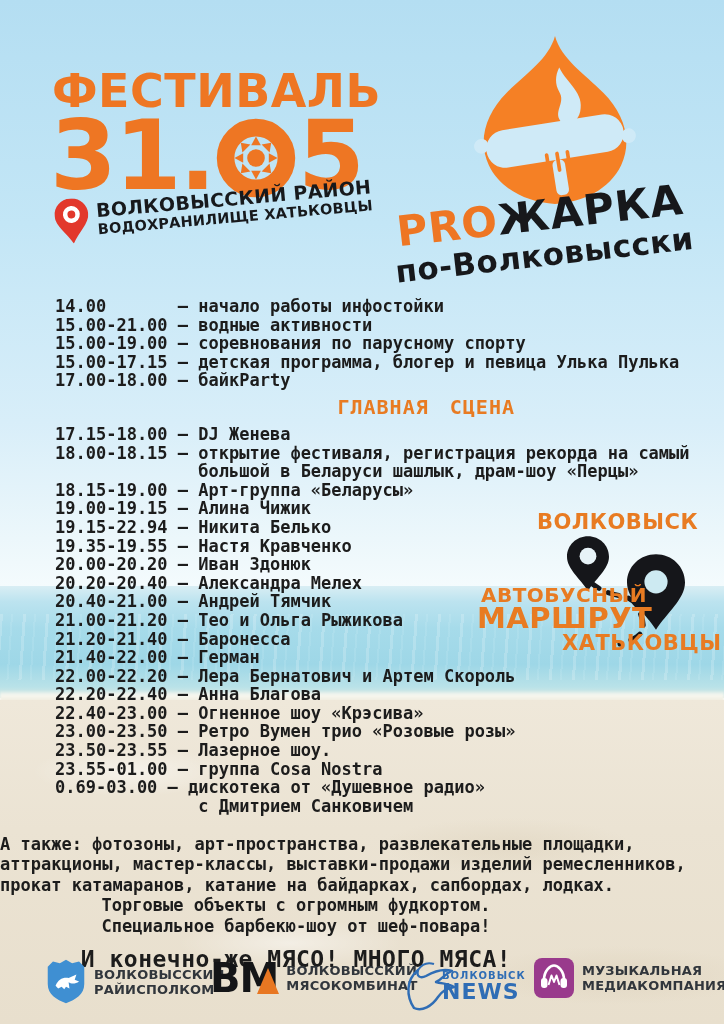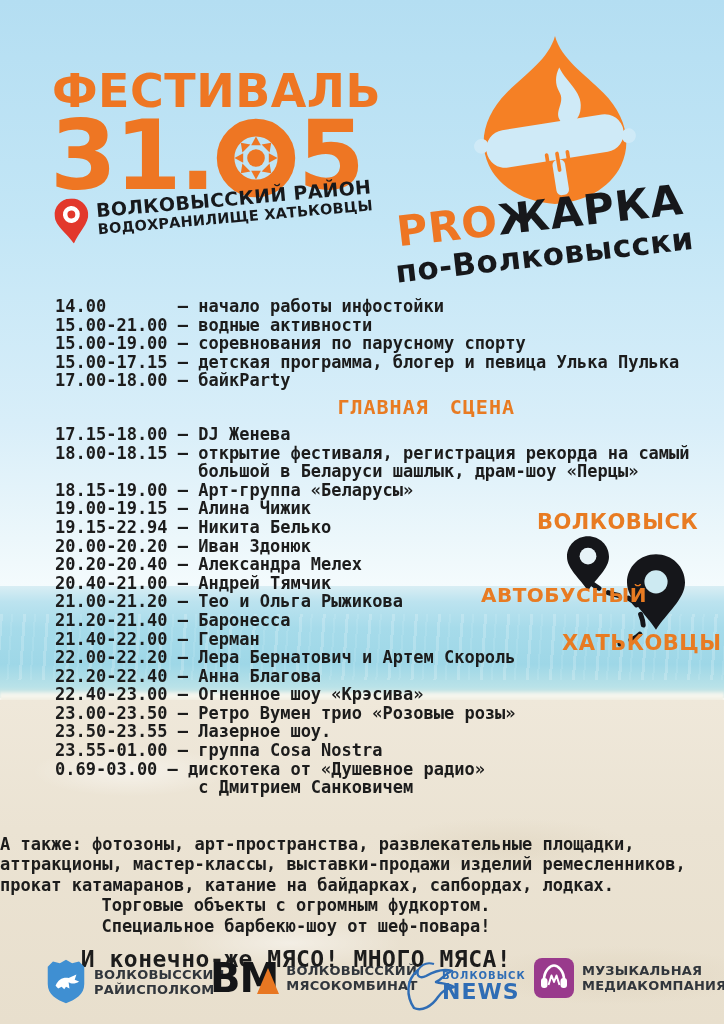--- a/index.html
+++ b/index.html
@@ -149,20 +149,21 @@
         <div class="sched-line">17.00-18.00 – байкParty</div>
       </div>
     <div class="stage-heading">ГЛАВНАЯ СЦЕНА</div>
     <div id="schedule-main">
         <div class="sched-line">17.15-18.00 – DJ Женева</div>
         <div class="sched-line">18.00-18.15 – открытие фестиваля, регистрация рекорда на самый</div>
         <div class="sched-line">              большой в Беларуси шашлык, драм-шоу «Перцы»</div>
         <div class="sched-line">18.15-19.00 – Арт-группа «Беларусы»</div>
         <div class="sched-line">19.00-19.15 – Алина Чижик</div>
         <div class="sched-line">19.15-22.94 – Никита Белько</div>
+        <div class="sched-line">19.35-19.55 – Настя Кравченко</div>
         <div class="sched-line">20.00-20.20 – Иван Здонюк</div>
         <div class="sched-line">20.20-20.40 – Александра Мелех</div>
         <div class="sched-line">20.40-21.00 – Андрей Тямчик</div>
         <div class="sched-line">21.00-21.20 – Тео и Ольга Рыжикова</div>
         <div class="sched-line">21.20-21.40 – Баронесса</div>
         <div class="sched-line">21.40-22.00 – Герман</div>
         <div class="sched-line">22.00-22.20 – Лера Бернатович и Артем Скороль</div>
         <div class="sched-line">22.20-22.40 – Анна Благова</div>
         <div class="sched-line">22.40-23.00 – Огненное шоу «Крэсива»</div>
         <div class="sched-line">23.00-23.50 – Ретро Вумен трио «Розовые розы»</div>
@@ -179,20 +180,21 @@
   </svg>
   <svg class="pin-top" width="42" height="55" viewBox="0 0 40 52">
     <path d="M20 0C31 0 40 8.5 40 19.5C40 31 27 41 20 52C13 41 0 31 0 19.5C0 8.5 9 0 20 0Z" fill="#15161a"></path>
     <circle cx="20" cy="19" r="8" fill="#e7f3f8"></circle>
   </svg>
   <svg class="pin-bottom" width="58" height="76" viewBox="0 0 40 52">
     <path d="M20 0C31 0 40 8.5 40 19.5C40 31 27 41 20 52C13 41 0 31 0 19.5C0 8.5 9 0 20 0Z" fill="#15161a"></path>
     <circle cx="20" cy="19" r="8" fill="#cdeaf2"></circle>
   </svg>
   <div class="route-label rl-bus">АВТОБУСНЫЙ</div>
+  <div class="route-label rl-route">МАРШРУТ</div>
   <div class="route-label rl-bottom">ХАТЬКОВЦЫ</div>
 
   <div class="extras">
     <div id="extras-lines">
         <div class="extras-line">А также: фотозоны, арт-пространства, развлекательные площадки,</div>
         <div class="extras-line">аттракционы, мастер-классы, выставки-продажи изделий ремесленников,</div>
         <div class="extras-line">прокат катамаранов, катание на байдарках, сапбордах, лодках.</div>
         <div class="extras-line">Торговые объекты с огромным фудкортом.</div>
         <div class="extras-line">Специальное барбекю-шоу от шеф-повара!</div>
       </div>

